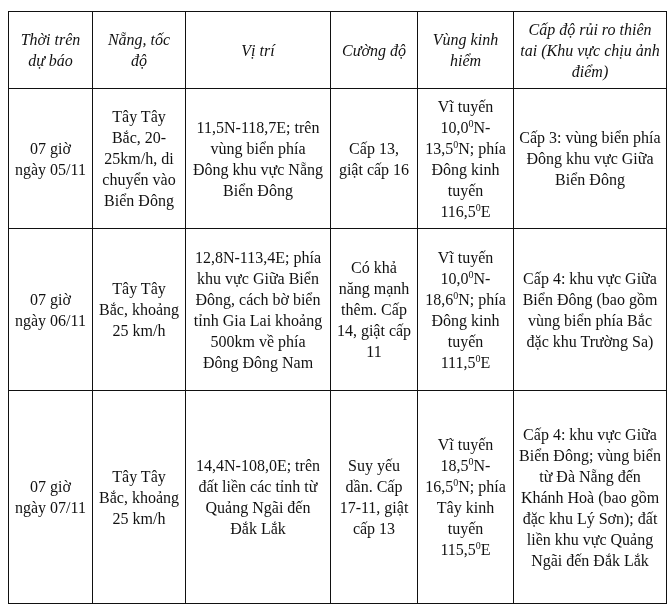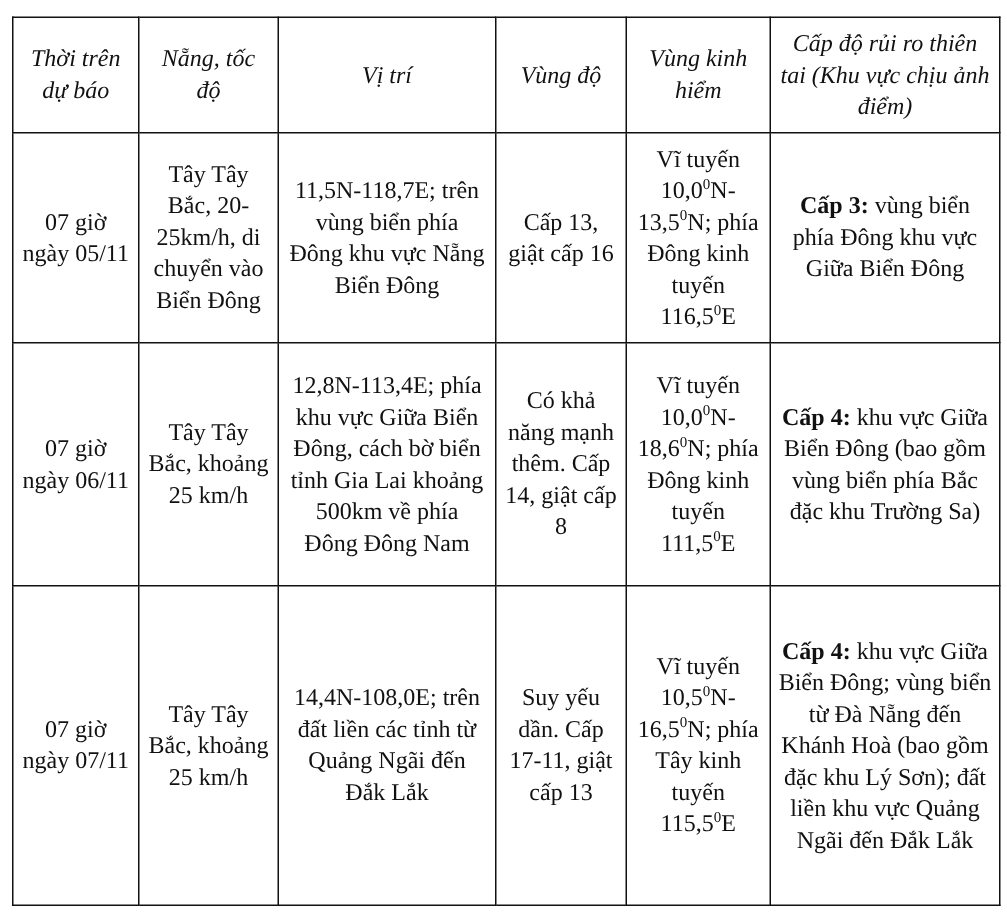--- a/index.html
+++ b/index.html
@@ -7,41 +7,41 @@
          font-family: "Liberation Serif", "DejaVu Serif", serif; color: #111; }
   table { position: absolute; left: 8px; top: 11px; border-collapse: collapse;
           table-layout: fixed; width: 658px; }
   td, th { border: 1.5px solid #111; text-align: center; vertical-align: middle;
            font-size: 16px; line-height: 21px; padding: 2px 5px; font-weight: normal; }
   th { font-style: italic; }
   tr.head { height: 77px; }
   tr.r1 { height: 140px; }
   tr.r2 { height: 162px; }
   tr.r3 { height: 213px; }
-  b { font-weight: bold; }
+  b { font-weight: normal; }
   sup { font-size: 10px; line-height: 0; vertical-align: super; }
 </style>
 </head>
 <body>
 
 <table>
   <colgroup>
     <col style="width:84px">
       <col style="width:93px">
       <col style="width:145px">
     <col style="width:87px">
       <col style="width:96px">
       <col style="width:153px">
   </colgroup>
   <tbody>
       <tr class="head">
     <th>Thời trên dự báo</th>
     <th>Nẵng, tốc độ</th>
     <th>Vị trí</th>
-    <th>Vùng độ</th>
+    <th>Cường độ</th>
     <th>Vùng kinh hiểm</th>
     <th>Cấp độ rủi ro thiên tai (Khu vực chịu ảnh điểm)</th>
   </tr>
 
   <tr class="r1">
     <td>07 giờ ngày 05/11</td>
     <td>Tây Tây Bắc, 20-25km/h, di chuyển vào Biển Đông</td>
     <td>11,5N-118,7E; trên vùng biển phía Đông khu vực Nẵng Biển Đông</td>
     <td>Cấp 13, giật cấp 16</td>
     <td>
@@ -51,39 +51,39 @@
       <span>phía Đông kinh tuyến</span>
       <span>116,5</span><sup>0</sup>E
     </td>
     <td><b>Cấp 3:</b><span> vùng biển phía Đông khu vực Giữa Biển Đông</span></td>
   </tr>
 
   <tr class="r2">
     <td>07 giờ ngày 06/11</td>
     <td>Tây Tây Bắc, khoảng 25 km/h</td>
     <td>12,8N-113,4E; phía khu vực Giữa Biển Đông, cách bờ biển tỉnh Gia Lai khoảng 500km về phía Đông Đông Nam</td>
-    <td>Có khả năng mạnh thêm. Cấp 14, giật cấp 8</td>
+    <td>Có khả năng mạnh thêm. Cấp 14, giật cấp 11</td>
     <td>
       <span>Vĩ tuyến</span>
       <span>10,0</span><sup>0</sup>N-
       <span>18,6</span><sup>0</sup>N;
       <span>phía Đông kinh tuyến</span>
       <span>111,5</span><sup>0</sup>E
     </td>
     <td><b>Cấp 4:</b><span> khu vực Giữa Biển Đông (bao gồm vùng biển phía Bắc đặc khu Trường Sa)</span></td>
   </tr>
 
   <tr class="r3">
     <td>07 giờ ngày 07/11</td>
     <td>Tây Tây Bắc, khoảng 25 km/h</td>
     <td>14,4N-108,0E; trên đất liền các tỉnh từ Quảng Ngãi đến Đắk Lắk</td>
     <td>Suy yếu dần. Cấp 17-11, giật cấp 13</td>
     <td>
       <span>Vĩ tuyến</span>
-      <span>10,5</span><sup>0</sup>N-
+      <span>18,5</span><sup>0</sup>N-
       <span>16,5</span><sup>0</sup>N;
       <span>phía Tây kinh tuyến</span>
       <span>115,5</span><sup>0</sup>E
     </td>
     <td><b>Cấp 4:</b><span> khu vực Giữa Biển Đông; vùng biển từ Đà Nẵng đến Khánh Hoà (bao gồm đặc khu Lý Sơn); đất liền khu vực Quảng Ngãi đến Đắk Lắk</span></td>
   </tr>
 </tbody>
   </table>
 
 </body></html>

